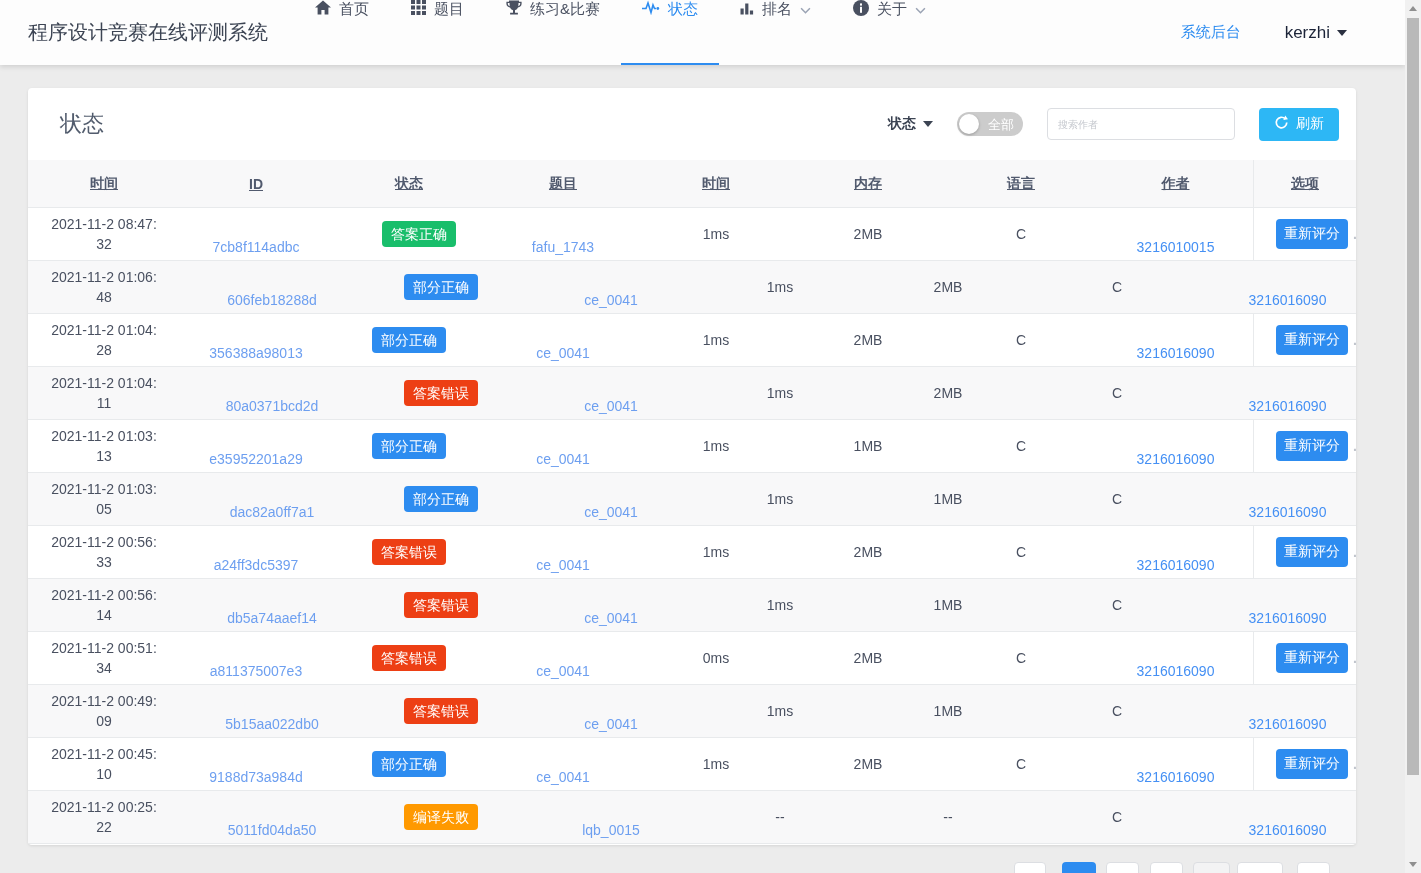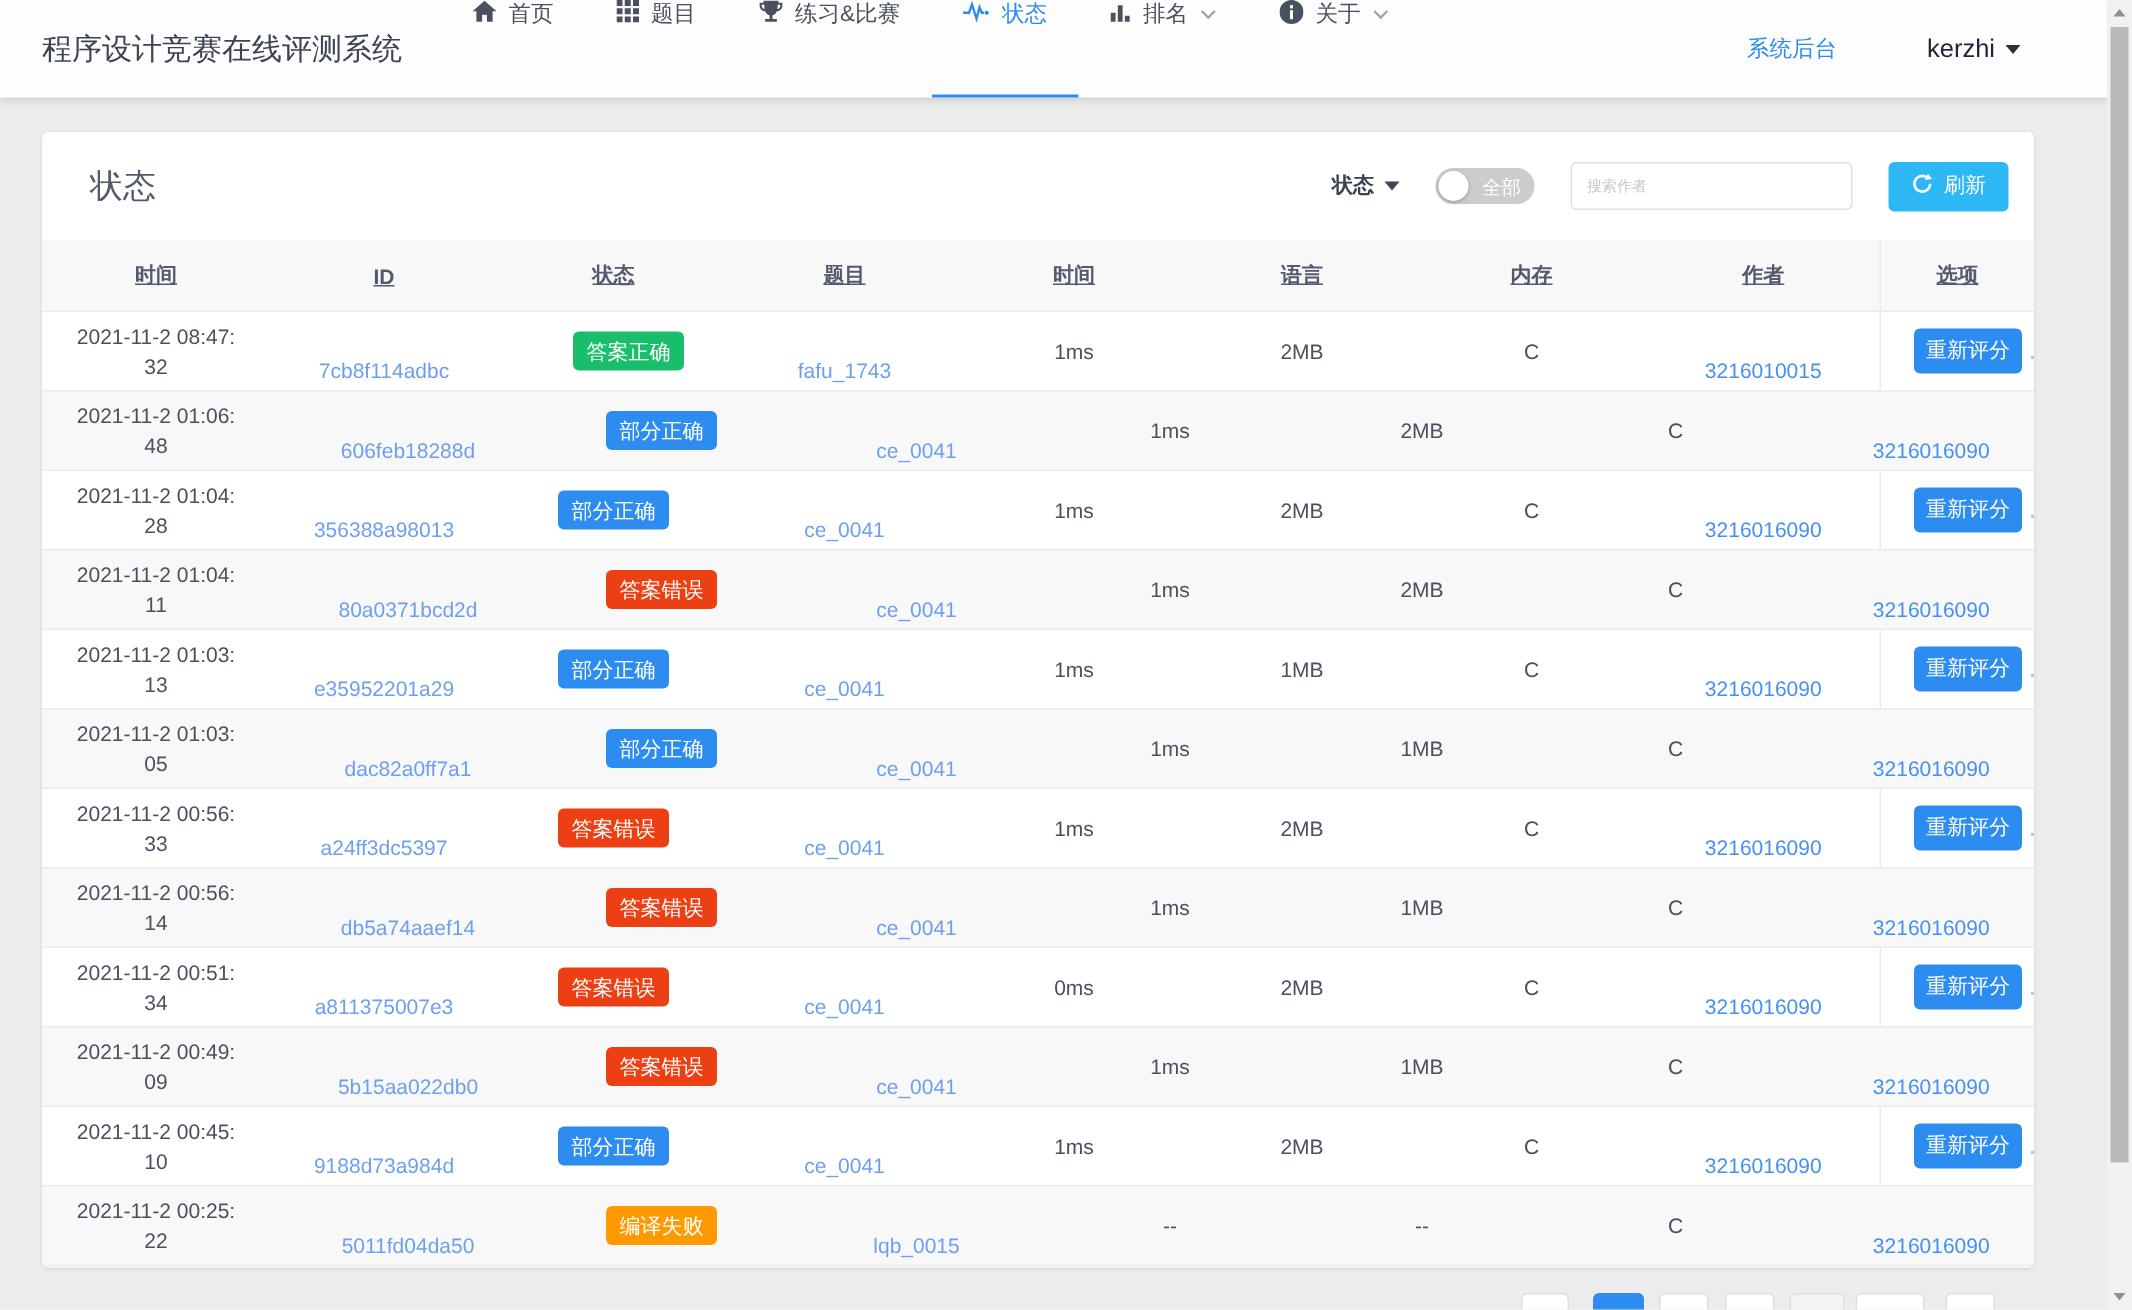--- a/index.html
+++ b/index.html
@@ -8,21 +8,21 @@
 
   
   .navbar { position:absolute; top:0; left:0; width:1405px; height:65px; background:#fdfdfd;
     box-shadow:0 2px 5px rgba(0,0,0,.12); display:flex; align-items:center; padding:0 0 0 28px; z-index:5; }
   .brand { font-size:20px; font-weight:500; color:#3c4453; margin-right:26px; white-space:nowrap; }
   .nav-items { display:flex; align-items:center; height:100%; }
   .nav-item { display:flex; align-items:flex-start; gap:8px; height:100%; padding:0 21px; font-size:15px;
     color:#495060; cursor:pointer; white-space:nowrap; }
   .nav-item svg { flex:0 0 auto; }
   .nav-item.active { color:#2d8cf0; box-shadow:inset 0 -2px 0 #2d8cf0; }
-  .nav-right { margin-left:auto; display:flex; align-items:center; gap:60px; padding-right:58px; }
+  .nav-right { margin-left:auto; display:flex; align-items:center; gap:44px; padding-right:58px; }
   .admin-link { color:#2d8cf0; font-size:15px; text-decoration:none; cursor:pointer; }
   .user-menu { display:flex; align-items:center; gap:7px; font-size:17px; color:#1c2438; cursor:pointer; }
   .caret-down { width:0; height:0; border-left:5px solid transparent; border-right:5px solid transparent;
     border-top:6px solid #2a3040; }
 
   
   .card { position:absolute; left:28px; top:88px; width:1328px; height:757px; background:#fff;
     border-radius:4px; box-shadow:0 1px 3px rgba(0,0,0,.10); overflow:hidden; }
   .card-header { height:72px; display:flex; align-items:center; padding:0 17px 0 32px; }
   .page-title { font-size:22px; color:#525c6d; }
@@ -171,22 +171,22 @@
       </button>
     </div>
   </div>
 
   <div class="thead grid-row">
     <div class="th">时间</div>
     <div class="th">ID</div>
     <div class="th">状态</div>
     <div class="th">题目</div>
     <div class="th">时间</div>
+    <div class="th">内存</div>
     <div class="th">语言</div>
-    <div class="th">内存</div>
     <div class="th">作者</div>
     <div class="th">选项</div>
   </div>
 
   <div class="table-body">
       <div class="tr grid-row">
     <div class="td td-time">
           <span>2021-11-2 08:47:32</span>
         </div>
     <div class="td">

